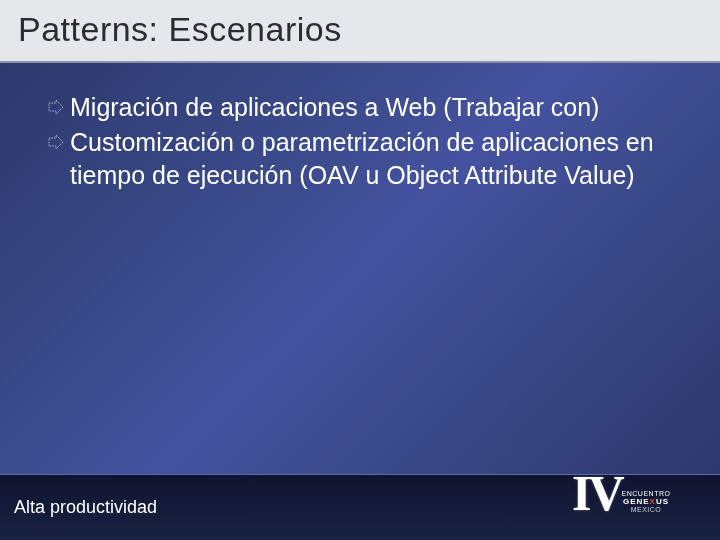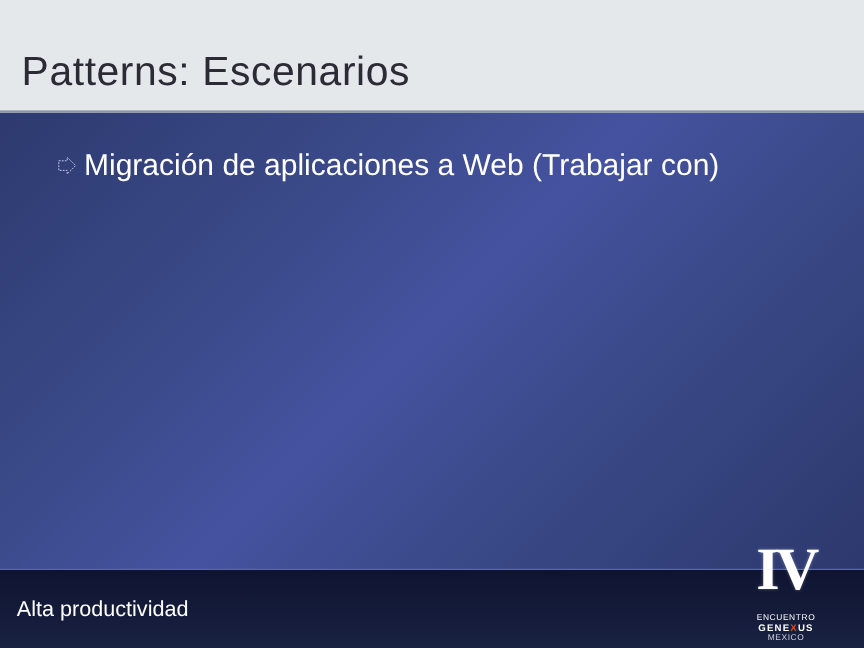--- a/index.html
+++ b/index.html
@@ -13,21 +13,20 @@
     background: #e4e8eb;
     border-bottom: 2px solid #8a94a8;
     padding: 10px 18px 12px 18px;
     color: #2b2b36;
   }
   .title-bar h1 {
     font-family: Verdana, Arial, sans-serif;
     font-weight: 400;
     font-size: 34px;
     letter-spacing: 0.5px;
-    margin-top: 31px;
   }
   .content {
     padding: 28px 42px 0 42px;
     color: #ffffff;
   }
   .bullet-item {
     display: flex;
     align-items: flex-start;
     font-size: 25px;
     line-height: 1.32;
@@ -51,28 +50,27 @@
     align-items: center;
     padding-left: 14px;
   }
   .footer-text {
     color: #ffffff;
     font-size: 18px;
     font-family: Arial, sans-serif;
   }
   .logo {
     position: absolute;
-    right: 5px;
+    right: 28px;
     bottom: 4px;
     width: 120px;
     height: 86px;
     display: flex;
-    flex-direction: column;
+    flex-direction: row;
     align-items: center;
-    justify-content: flex-end;
   }
   .logo-iv {
     font-family: "Times New Roman", serif;
     font-weight: 700;
     font-size: 50px;
     color: #ffffff;
     line-height: 0.8;
     letter-spacing: -3px;
     text-shadow: 0 0 3px rgba(255,255,255,0.3);
   }
@@ -100,20 +98,28 @@
 
   <div class="bullet-item">
     <span class="bullet-icon">
       <svg width="16" height="14" viewBox="0 0 16 14">
         <path d="M1 3 L8 3 L8 0 L15 7 L8 14 L8 11 L1 11 Z" fill="none" stroke="#c8d0e8" stroke-width="0.8" stroke-dasharray="1.5 1"></path>
       </svg>
     </span>
     <span class="bullet-text">Migración de aplicaciones a Web (Trabajar con)</span>
   </div>
 
+  <div class="bullet-item">
+    <span class="bullet-icon">
+      <svg width="16" height="14" viewBox="0 0 16 14">
+        <path d="M1 3 L8 3 L8 0 L15 7 L8 14 L8 11 L1 11 Z" fill="none" stroke="#c8d0e8" stroke-width="0.8" stroke-dasharray="1.5 1"></path>
+      </svg>
+    </span>
+    <span class="bullet-text">Customización o parametrización de aplicaciones en tiempo de ejecución (OAV u Object Attribute Value)</span>
+  </div>
 
 
 </div>
 
 <div class="footer">
   <span class="footer-text">Alta productividad</span>
 </div>
 
 <div class="logo">
   <div class="logo-iv">IV</div>

